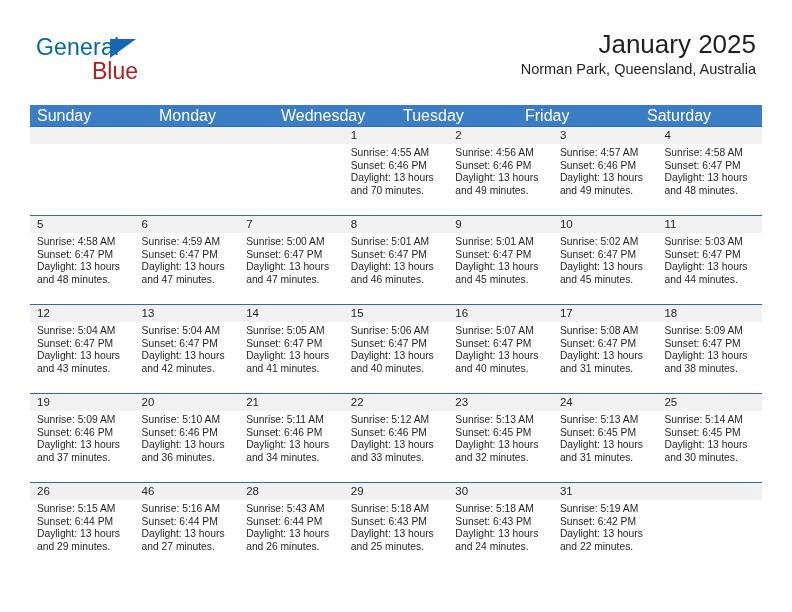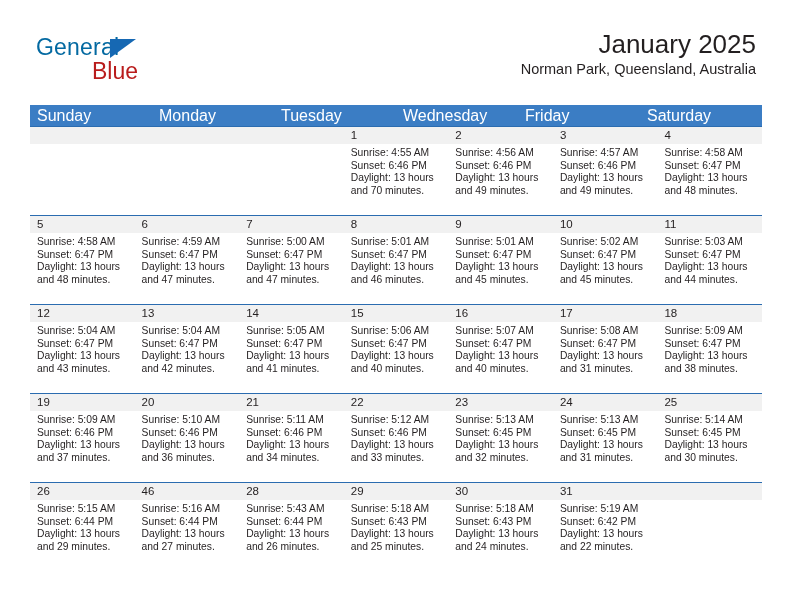--- a/index.html
+++ b/index.html
@@ -164,22 +164,22 @@
       <div class="cal-subtitle">Norman Park, Queensland, Australia</div>
     </div>
 
   </div>
 
   <div class="calendar">
 
     <div class="weekdays">
       <div class="weekday">Sunday</div>
       <div class="weekday">Monday</div>
+      <div class="weekday">Wednesday</div>
       <div class="weekday">Tuesday</div>
-      <div class="weekday">Wednesday</div>
       <div class="weekday">Friday</div>
       <div class="weekday">Saturday</div>
     </div>
 
     <div class="week">
       <div class="day empty">
         <div class="day-band"></div>
         <div class="day-info">
           <div></div>
           <div></div>

